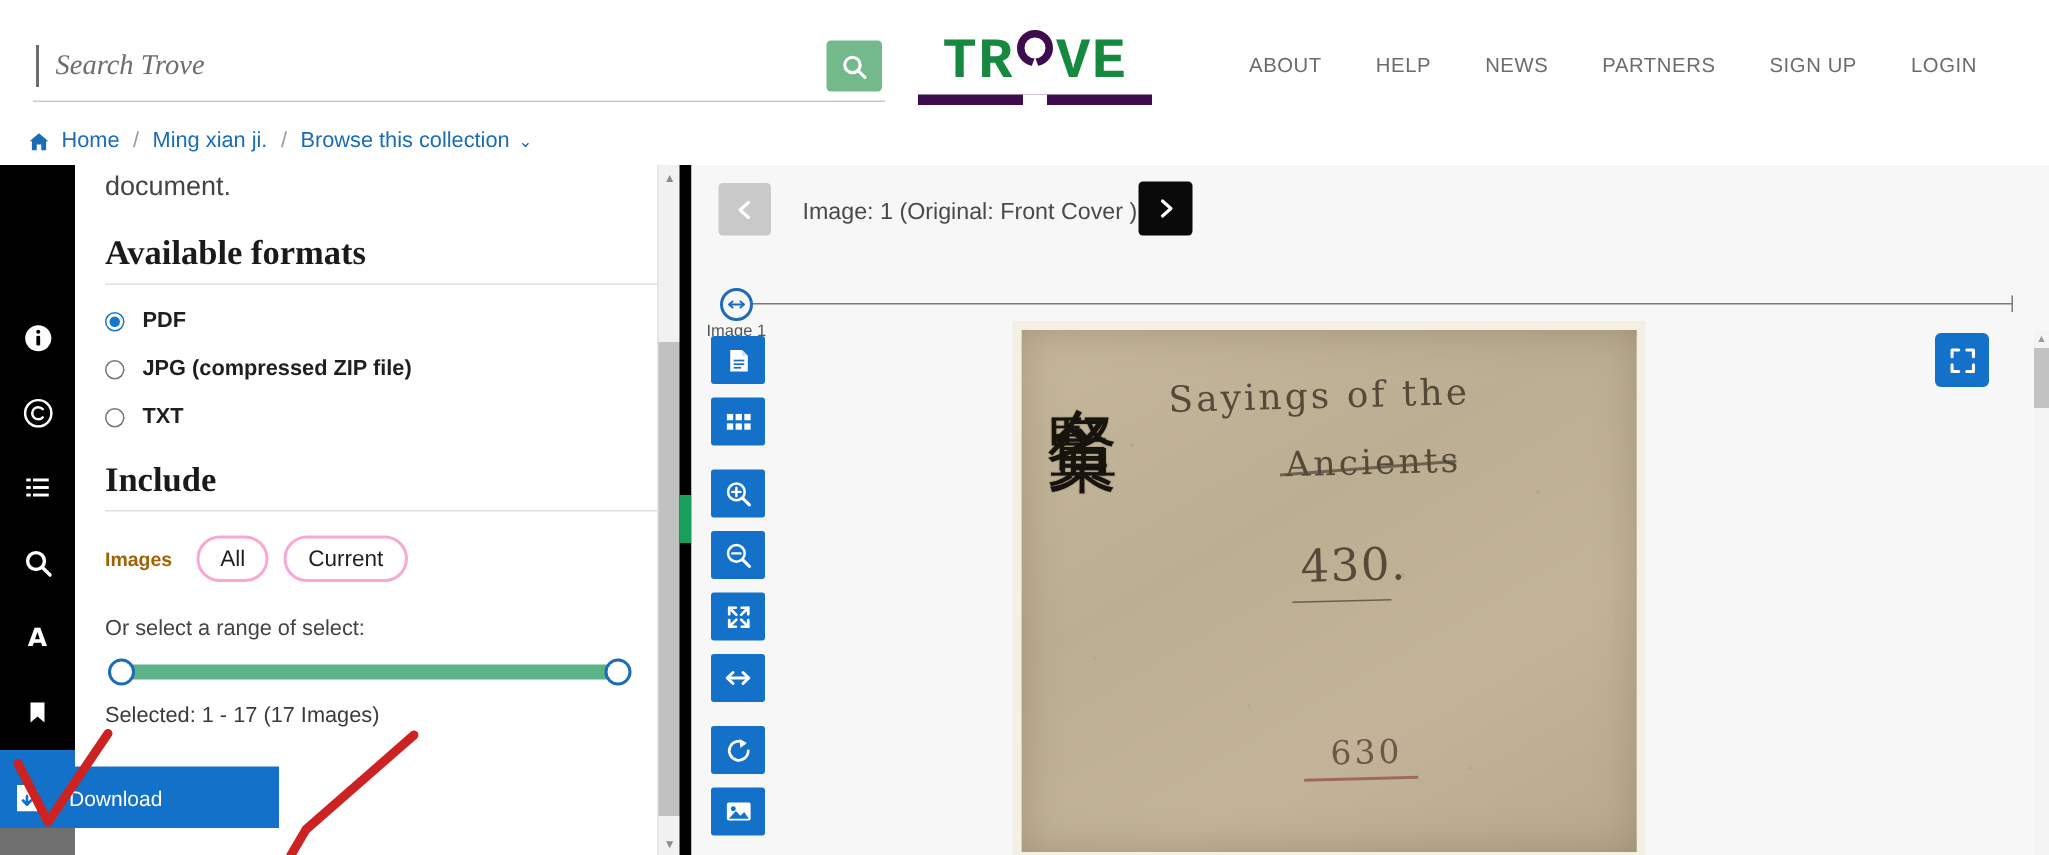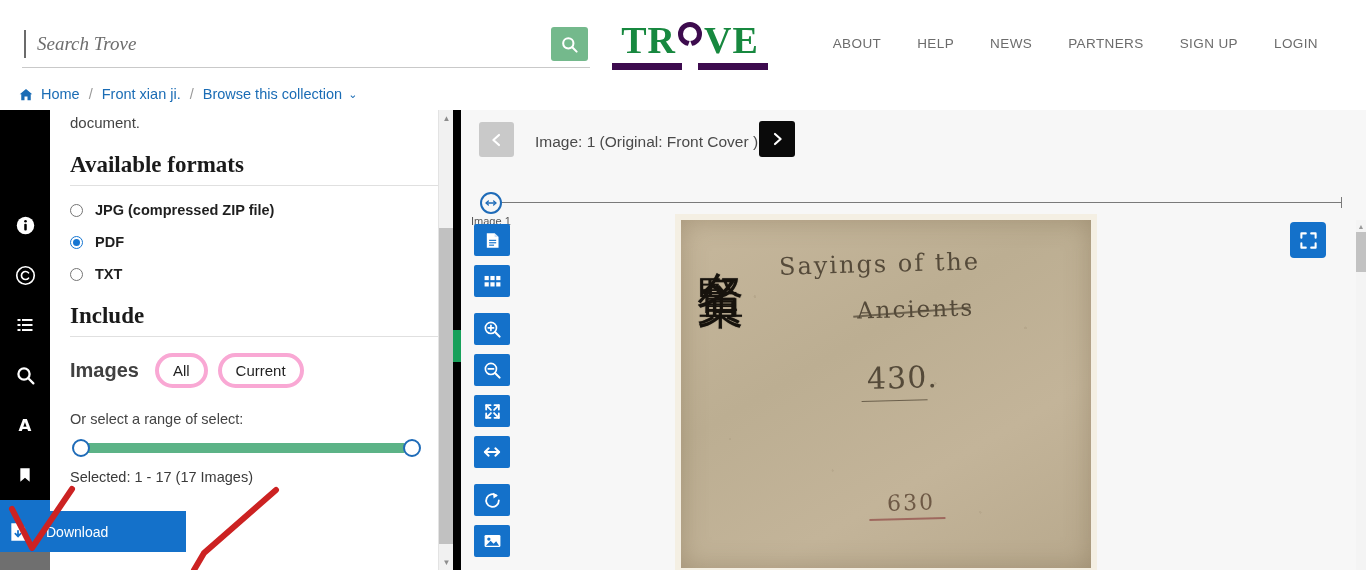--- a/index.html
+++ b/index.html
@@ -50,21 +50,21 @@
     cursor: pointer;
     margin-right: 2px;
   }
 
   .brand {
     position: absolute; left: 612px; top: 20px;
     width: 156px; height: 48px;
     text-align: center;
   }
   .brand-word {
-    font-family: Liberation Serif, serif;
+    font-family: Liberation Mono, monospace;
     font-weight: bold;
     font-size: 38px;
     letter-spacing: 1px;
     color: #17883f;
     line-height: 40px;
     position: relative;
     display: block;
   }
   .brand-o {
     display: inline-block;
@@ -127,21 +127,21 @@
 
   
   .panel {
     position: absolute; left: 50px; top: 110px;
     width: 400px; height: 460px;
     background: #ffffff;
     overflow: hidden;
   }
   .panel-inner { padding: 0 10px 0 10px; }
   .panel-lead {
-    font-size: 15px; color: #444; padding: 4px 0 0 10px;
+    font-size: 18px; color: #444; padding: 4px 0 0 10px;
   }
   .sec-title {
     font-family: "Liberation Serif", serif;
     font-weight: bold;
     font-size: 23px;
     color: #1a1a1a;
     margin: 21px 0 7px 10px;
   }
   .sec-rule {
     height: 1px; background: #e0e0e0; margin: 0 2px 0 10px;
@@ -171,23 +171,23 @@
     width: 7px; height: 7px; border-radius: 50%;
     background: #1676d2;
   }
   .radio-label {
     font-size: 14.5px; font-weight: bold; color: #1f1f1f;
   }
 
   .images-row {
     display: flex; align-items: center; margin: 16px 0 0 10px;
   }
-  .images-label { font-size: 20px; font-weight: bold; color:#404040; margin-right: 16px; }
+  .images-label { font-size: 13px; font-weight: bold; color:#a16207; margin-right: 16px; }
   .pill {
-    border: 4px solid #f9a8d4;
+    border: 2px solid #f9a8d4;
     border-radius: 20px;
     padding: 6px 14px;
     font-size: 15px;
     color: #1f1f1f;
     background: #fff;
     margin-right: 10px;
     cursor: pointer;
     line-height: 1;
   }
 
@@ -494,21 +494,21 @@
 </div>
 
 <div class="breadcrumb">
   <span class="home-icon">
     <svg width="16" height="15" viewBox="0 0 24 24" fill="#1a6cb5">
       <path d="M12 3 L2 11.5 L4.4 11.5 L4.4 21 L9.6 21 L9.6 15 L14.4 15 L14.4 21 L19.6 21 L19.6 11.5 L22 11.5 Z"></path>
     </svg>
   </span>
   <a>Home</a>
   <span class="bc-sep">/</span>
-  <a>Front xian ji.</a>
+  <a>Ming xian ji.</a>
   <span class="bc-sep">/</span>
   <a>Browse this collection</a>
   <span class="chev-small">⌄</span>
 </div>
 
 <div class="rail">
   <div class="rail-spacer"></div>
 
   <div class="rail-icon">
     <svg width="19" height="19" viewBox="0 0 24 24">
@@ -566,27 +566,27 @@
 
 <div class="panel">
   <div class="panel-inner">
 
     <div class="panel-lead">document.</div>
 
     <div class="sec-title">Available formats</div>
     <div class="sec-rule"></div>
 
     <div class="radio-row">
+      <div class="radio checked"></div>
+      <span class="radio-label">PDF</span>
+    </div>
+
+    <div class="radio-row">
       <div class="radio"></div>
       <span class="radio-label">JPG (compressed ZIP file)</span>
-    </div>
-
-    <div class="radio-row">
-      <div class="radio checked"></div>
-      <span class="radio-label">PDF</span>
     </div>
 
     <div class="radio-row">
       <div class="radio"></div>
       <span class="radio-label">TXT</span>
     </div>
 
     <div class="sec-title">Include</div>
     <div class="sec-rule"></div>
 

